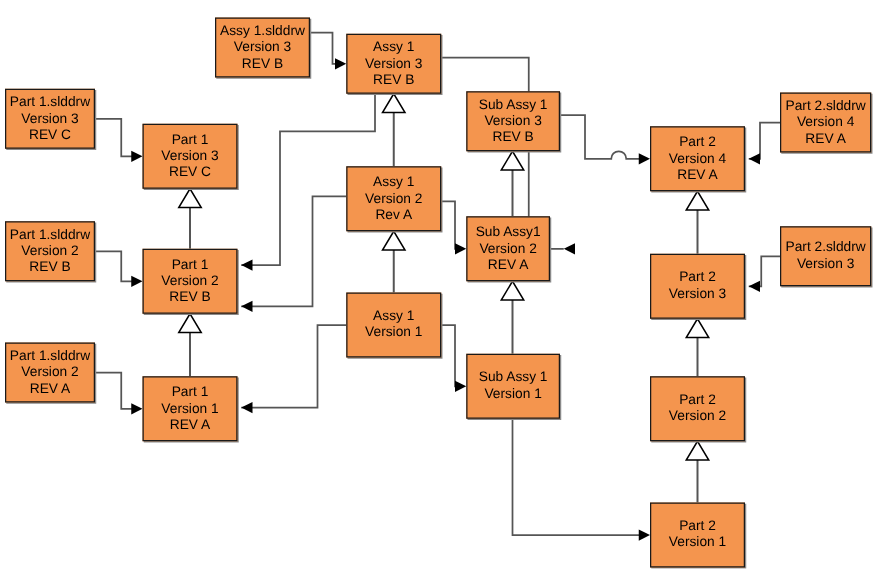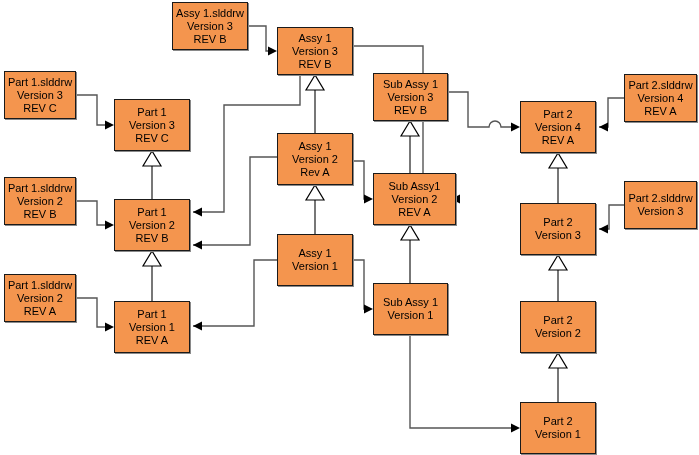--- a/index.html
+++ b/index.html
@@ -133,21 +133,21 @@
       </g>
       <g>
         <line x1="558" y1="301" x2="558" y2="270" stroke="#555555" stroke-width="1.6"></line>
         <polygon points="558,255 549,270 567,270" fill="#ffffff" stroke="#000000" stroke-width="1.2"></polygon>
       </g>
       <g>
         <line x1="558" y1="402" x2="558" y2="368" stroke="#555555" stroke-width="1.6"></line>
         <polygon points="558,353 549,368 567,368" fill="#ffffff" stroke="#000000" stroke-width="1.2"></polygon>
       </g>
     </svg>
-<div class="node" style="left: 172px; top: 2px; width: 76px; height: 48px; background: rgb(244, 149, 78); border-color: rgb(26, 26, 26);">
+<div class="node" style="left: 172px; top: 14px; width: 76px; height: 48px; background: rgb(244, 149, 78); border-color: rgb(26, 26, 26);">
       <span class="ln">Assy 1.slddrw</span>
       <span class="ln">Version 3</span>
       <span class="ln">REV B</span>
     </div>
     <div class="node" style="left: 277px; top: 27px; width: 76px; height: 48px; background: rgb(244, 149, 78); border-color: rgb(26, 26, 26);">
       <span class="ln">Assy 1</span>
       <span class="ln">Version 3</span>
       <span class="ln">REV B</span>
     </div>
     <div class="node" style="left: 4px; top: 71px; width: 72px; height: 48px; background: rgb(244, 149, 78); border-color: rgb(26, 26, 26);">
@@ -178,21 +178,21 @@
     <div class="node" style="left: 277px; top: 133px; width: 76px; height: 52px; background: rgb(244, 149, 78); border-color: rgb(26, 26, 26);">
       <span class="ln">Assy 1</span>
       <span class="ln">Version 2</span>
       <span class="ln">Rev A</span>
     </div>
     <div class="node" style="left: 4px; top: 177px; width: 72px; height: 48px; background: rgb(244, 149, 78); border-color: rgb(26, 26, 26);">
       <span class="ln">Part 1.slddrw</span>
       <span class="ln">Version 2</span>
       <span class="ln">REV B</span>
     </div>
-    <div class="node" style="left: 373px; top: 173px; width: 83px; height: 52px; background: rgb(244, 149, 78); border-color: rgb(26, 26, 26);">
+    <div class="node" style="left: 373px; top: 173px; width: 67px; height: 52px; background: rgb(244, 149, 78); border-color: rgb(26, 26, 26);">
       <span class="ln">Sub Assy1</span>
       <span class="ln">Version 2</span>
       <span class="ln">REV A</span>
     </div>
     <div class="node" style="left: 624px; top: 181px; width: 73px; height: 48px; background: rgb(244, 149, 78); border-color: rgb(26, 26, 26);">
       <span class="ln">Part 2.slddrw</span>
       <span class="ln">Version 3</span>
     </div>
     <div class="node" style="left: 520px; top: 203px; width: 76px; height: 52px; background: rgb(244, 149, 78); border-color: rgb(26, 26, 26);">
       <span class="ln">Part 2</span>

